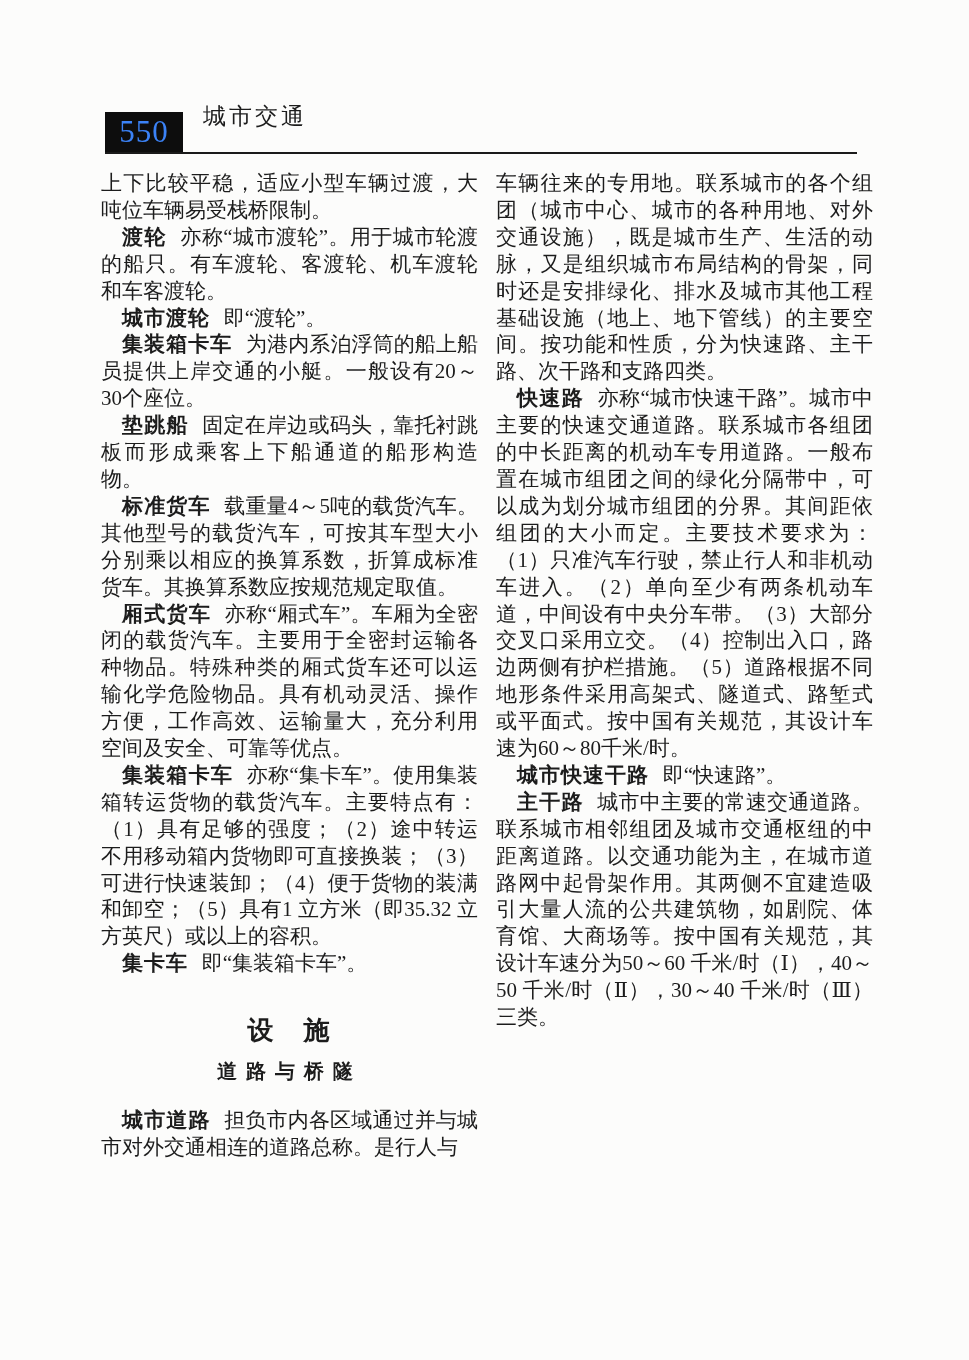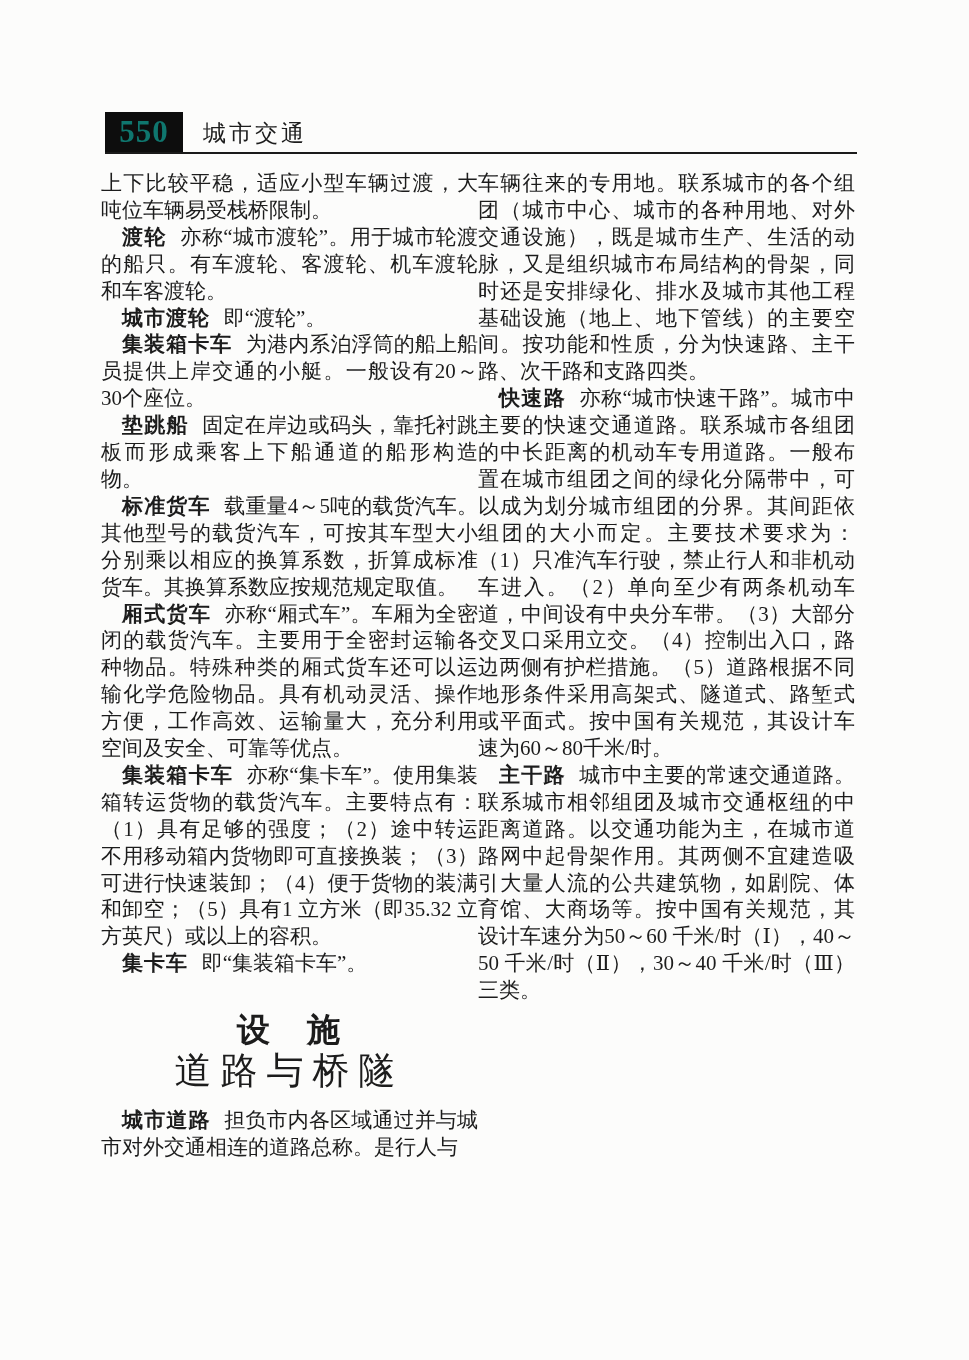--- a/index.html
+++ b/index.html
@@ -22,46 +22,45 @@
     top: 112px;
     left: 105px;
     width: 752px;
     height: 40px;
     border-bottom: 2px solid #1a1a1a;
     display: flex;
     align-items: stretch;
   }
   .page-number-box {
     background: #0d0d0d;
-    color: #0f766e;
+    color: #3b82f6;
     width: 78px;
     height: 40px;
     display: flex;
     align-items: center;
     justify-content: center;
     font-size: 31px;
     letter-spacing: 1px;
-    font-weight: bold;
   }
   .running-title {
     margin-left: 20px;
     align-self: flex-end;
     font-size: 23px;
     letter-spacing: 3px;
-    padding-bottom: 3px;
+    padding-bottom: 20px;
     font-weight: 500;
   }
   
   .columns {
     position: absolute;
     top: 170px;
     left: 101px;
     width: 772px;
     display: flex;
-    gap: 0;
+    gap: 18px;
   }
   .col {
     width: 377px;
     font-size: 21px;
     line-height: 26.9px;
     text-align: justify;
     text-justify: inter-ideograph;
   }
   .para {
     margin: 0;
@@ -71,30 +70,30 @@
     text-indent: 0;
   }
   .term {
     font-family: Liberation Sans, sans-serif;
     font-weight: 700;
     margin-right: 0.65em;
     letter-spacing: 1px;
   }
   .section-heading {
     font-family: "Liberation Sans", "DejaVu Sans", sans-serif;
-    font-size: 33px;
+    font-size: 26px;
     font-weight: 700;
     text-align: center;
     text-indent: 0;
     margin: 40px 0 14px 0;
     letter-spacing: 2px;
   }
   .sub-heading {
-    font-size: 37px;
-    font-weight: 400;
+    font-size: 20px;
+    font-weight: 700;
     text-align: center;
     text-indent: 0;
     margin: 10px 0 22px 0;
     letter-spacing: 9px;
   }
 </style>
 </head>
 <body>
 
 <div class="page">
@@ -117,17 +116,18 @@
         <p class="para"><b class="term">厢式货车</b><span>亦称“厢式车”。车厢为全密闭的载货汽车。主要用于全密封运输各种物品。特殊种类的厢式货车还可以运输化学危险物品。具有机动灵活、操作方便，工作高效、运输量大，充分利用空间及安全、可靠等优点。</span></p>
         <p class="para"><b class="term">集装箱卡车</b><span>亦称“集卡车”。使用集装箱转运货物的载货汽车。主要特点有：（1）具有足够的强度；（2）途中转运不用移动箱内货物即可直接换装；（3）可进行快速装卸；（4）便于货物的装满和卸空；（5）具有1 立方米（即35.32 立方英尺）或以上的容积。</span></p>
         <p class="para"><b class="term">集卡车</b><span>即“集装箱卡车”。</span></p>
         <h2 class="section-heading">设　施</h2>
         <h3 class="sub-heading">道路与桥隧</h3>
         <p class="para"><b class="term">城市道路</b><span>担负市内各区域通过并与城市对外交通相连的道路总称。是行人与</span></p>
       </div>
     <div class="col" id="col-right">
         <p class="para cont">车辆往来的专用地。联系城市的各个组团（城市中心、城市的各种用地、对外交通设施），既是城市生产、生活的动脉，又是组织城市布局结构的骨架，同时还是安排绿化、排水及城市其他工程基础设施（地上、地下管线）的主要空间。按功能和性质，分为快速路、主干路、次干路和支路四类。</p>
         <p class="para"><b class="term">快速路</b><span>亦称“城市快速干路”。城市中主要的快速交通道路。联系城市各组团的中长距离的机动车专用道路。一般布置在城市组团之间的绿化分隔带中，可以成为划分城市组团的分界。其间距依组团的大小而定。主要技术要求为：（1）只准汽车行驶，禁止行人和非机动车进入。（2）单向至少有两条机动车道，中间设有中央分车带。（3）大部分交叉口采用立交。（4）控制出入口，路边两侧有护栏措施。（5）道路根据不同地形条件采用高架式、隧道式、路堑式或平面式。按中国有关规范，其设计车速为60～80千米/时。</span></p>
+        <p class="para"><b class="term">城市快速干路</b><span>即“快速路”。</span></p>
         <p class="para"><b class="term">主干路</b><span>城市中主要的常速交通道路。联系城市相邻组团及城市交通枢纽的中距离道路。以交通功能为主，在城市道路网中起骨架作用。其两侧不宜建造吸引大量人流的公共建筑物，如剧院、体育馆、大商场等。按中国有关规范，其设计车速分为50～60 千米/时（Ⅰ），40～50 千米/时（Ⅱ），30～40 千米/时（Ⅲ）三类。</span></p>
       </div>
   </div>
 
 </div>
 
 </body></html>

